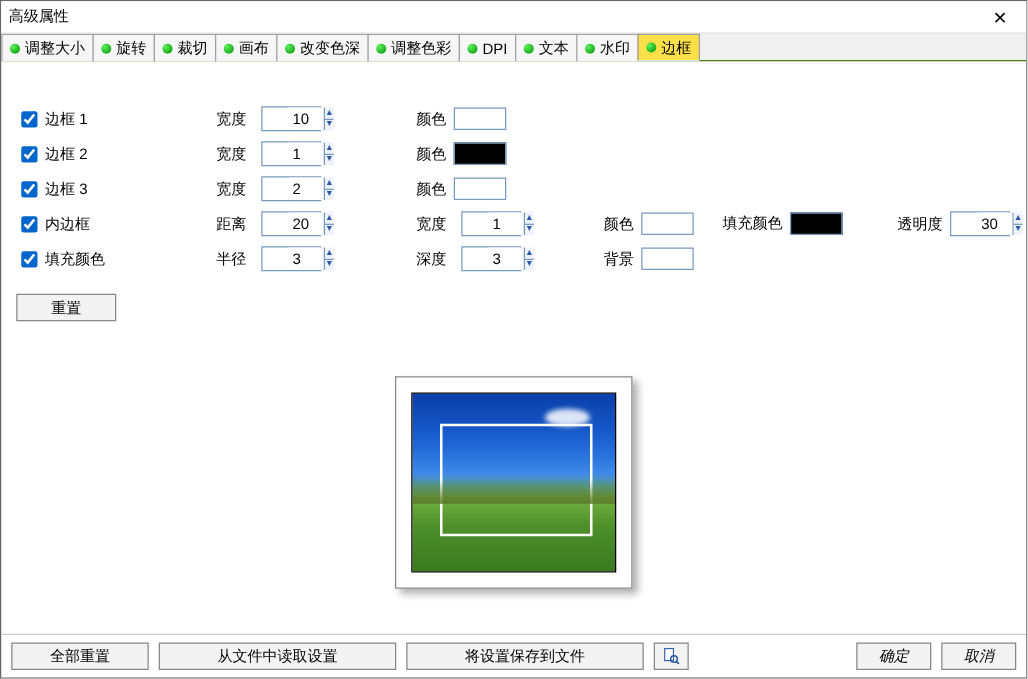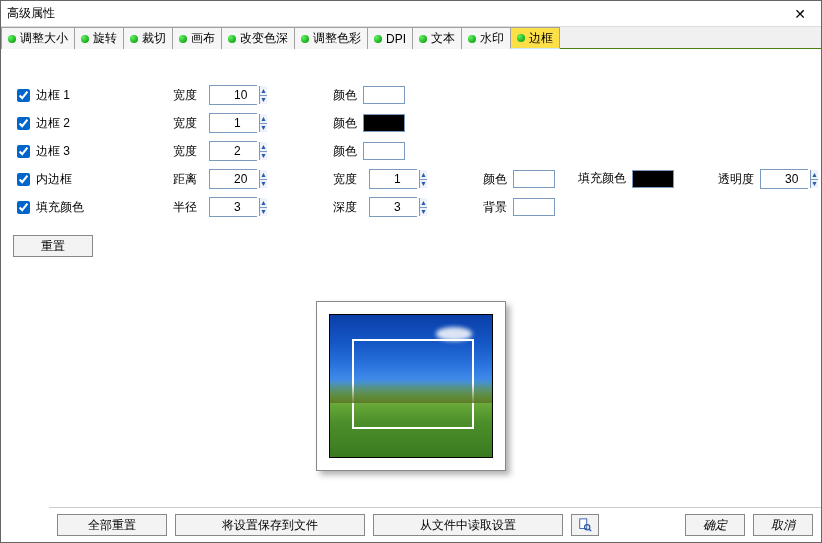--- a/index.html
+++ b/index.html
@@ -185,21 +185,20 @@
     right: 18px;
     bottom: 28px;
     border: 2px solid #fff;
   }
   .footer {
     display: flex;
     align-items: center;
     padding: 6px 8px;
     border-top: 1px solid #ccc;
     gap: 8px;
-    margin-left: 48px;
   }
   .footer button, .footer .icon-btn {
     height: 22px;
     border: 1px solid #888;
     background: #f3f3f3;
     font-size: 12px;
     cursor: pointer;
   }
   .btn-sm { width: 110px; }
   .btn-lg { width: 190px; }
@@ -421,22 +420,22 @@
     <div class="preview-wrap">
       <div class="preview-inner">
         <div class="preview-frame"></div>
       </div>
     </div>
 
   </div>
 
   <div class="footer">
     <button class="btn-sm">全部重置</button>
+    <button class="btn-lg">从文件中读取设置</button>
     <button class="btn-lg">将设置保存到文件</button>
-    <button class="btn-lg">从文件中读取设置</button>
     <div class="icon-btn">
       <svg viewBox="0 0 16 16">
         <rect x="2" y="1" width="8" height="11" fill="#fff" stroke="#2a5aa8" stroke-width="1"></rect>
         <circle cx="10.5" cy="10.5" r="3" fill="none" stroke="#2a5aa8" stroke-width="1.4"></circle>
         <line x1="12.6" y1="12.6" x2="15" y2="15" stroke="#2a5aa8" stroke-width="1.6"></line>
       </svg>
     </div>
     <div class="spacer"></div>
     <button class="btn-ok">确定</button>
     <button class="btn-ok">取消</button>

